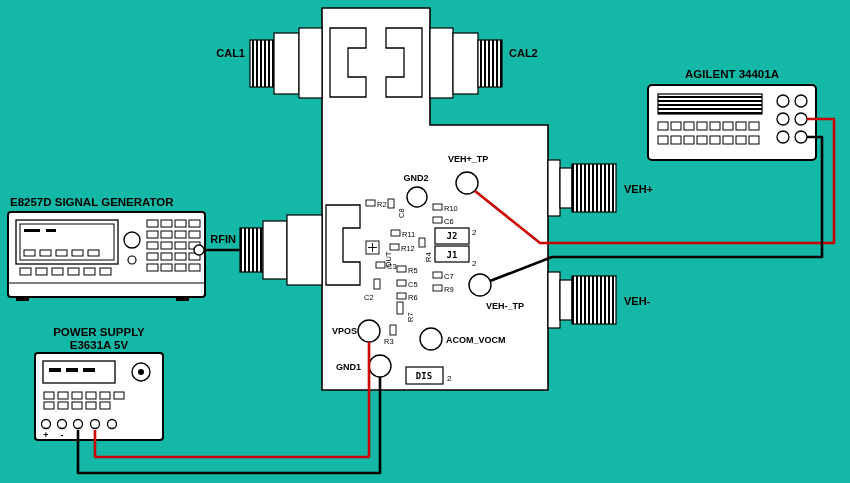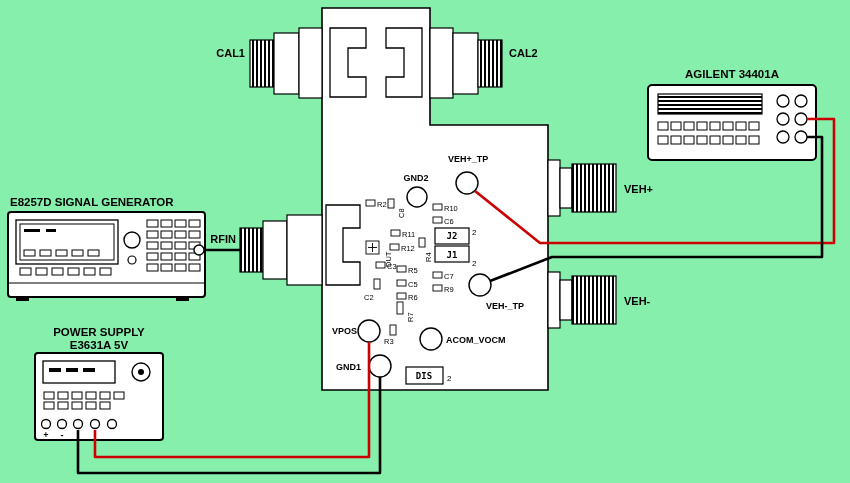--- a/index.html
+++ b/index.html
@@ -1,16 +1,16 @@
 <!DOCTYPE html>
 <html><head>
 <meta charset="utf-8">
 <style>
   html,body { margin:0; padding:0; background:#fff; }
-  .stage { position:relative; width:850px; height:483px; background:#86efac;
+  .stage { position:relative; width:850px; height:483px; background:#14b8a6;
            font-family:"Liberation Sans",sans-serif; overflow:hidden; }
   svg text { fill:#000; }
   .lbl-instr { font:bold 11.5px "Liberation Sans",sans-serif; }
   .lbl-conn  { font:bold 11px "Liberation Sans",sans-serif; }
   .lbl-tp    { font:bold 9px "Liberation Sans",sans-serif; }
   .lbl-comp  { font:7.5px "Liberation Sans",sans-serif; }
   .lbl-mono  { font:bold 9px "DejaVu Sans Mono",monospace; }
   .lbl-pin   { font:8px "Liberation Sans",sans-serif; }
   .lbl-term  { font:bold 9px "Liberation Sans",sans-serif; }
   .outline { fill:#fff; stroke:#000; }

